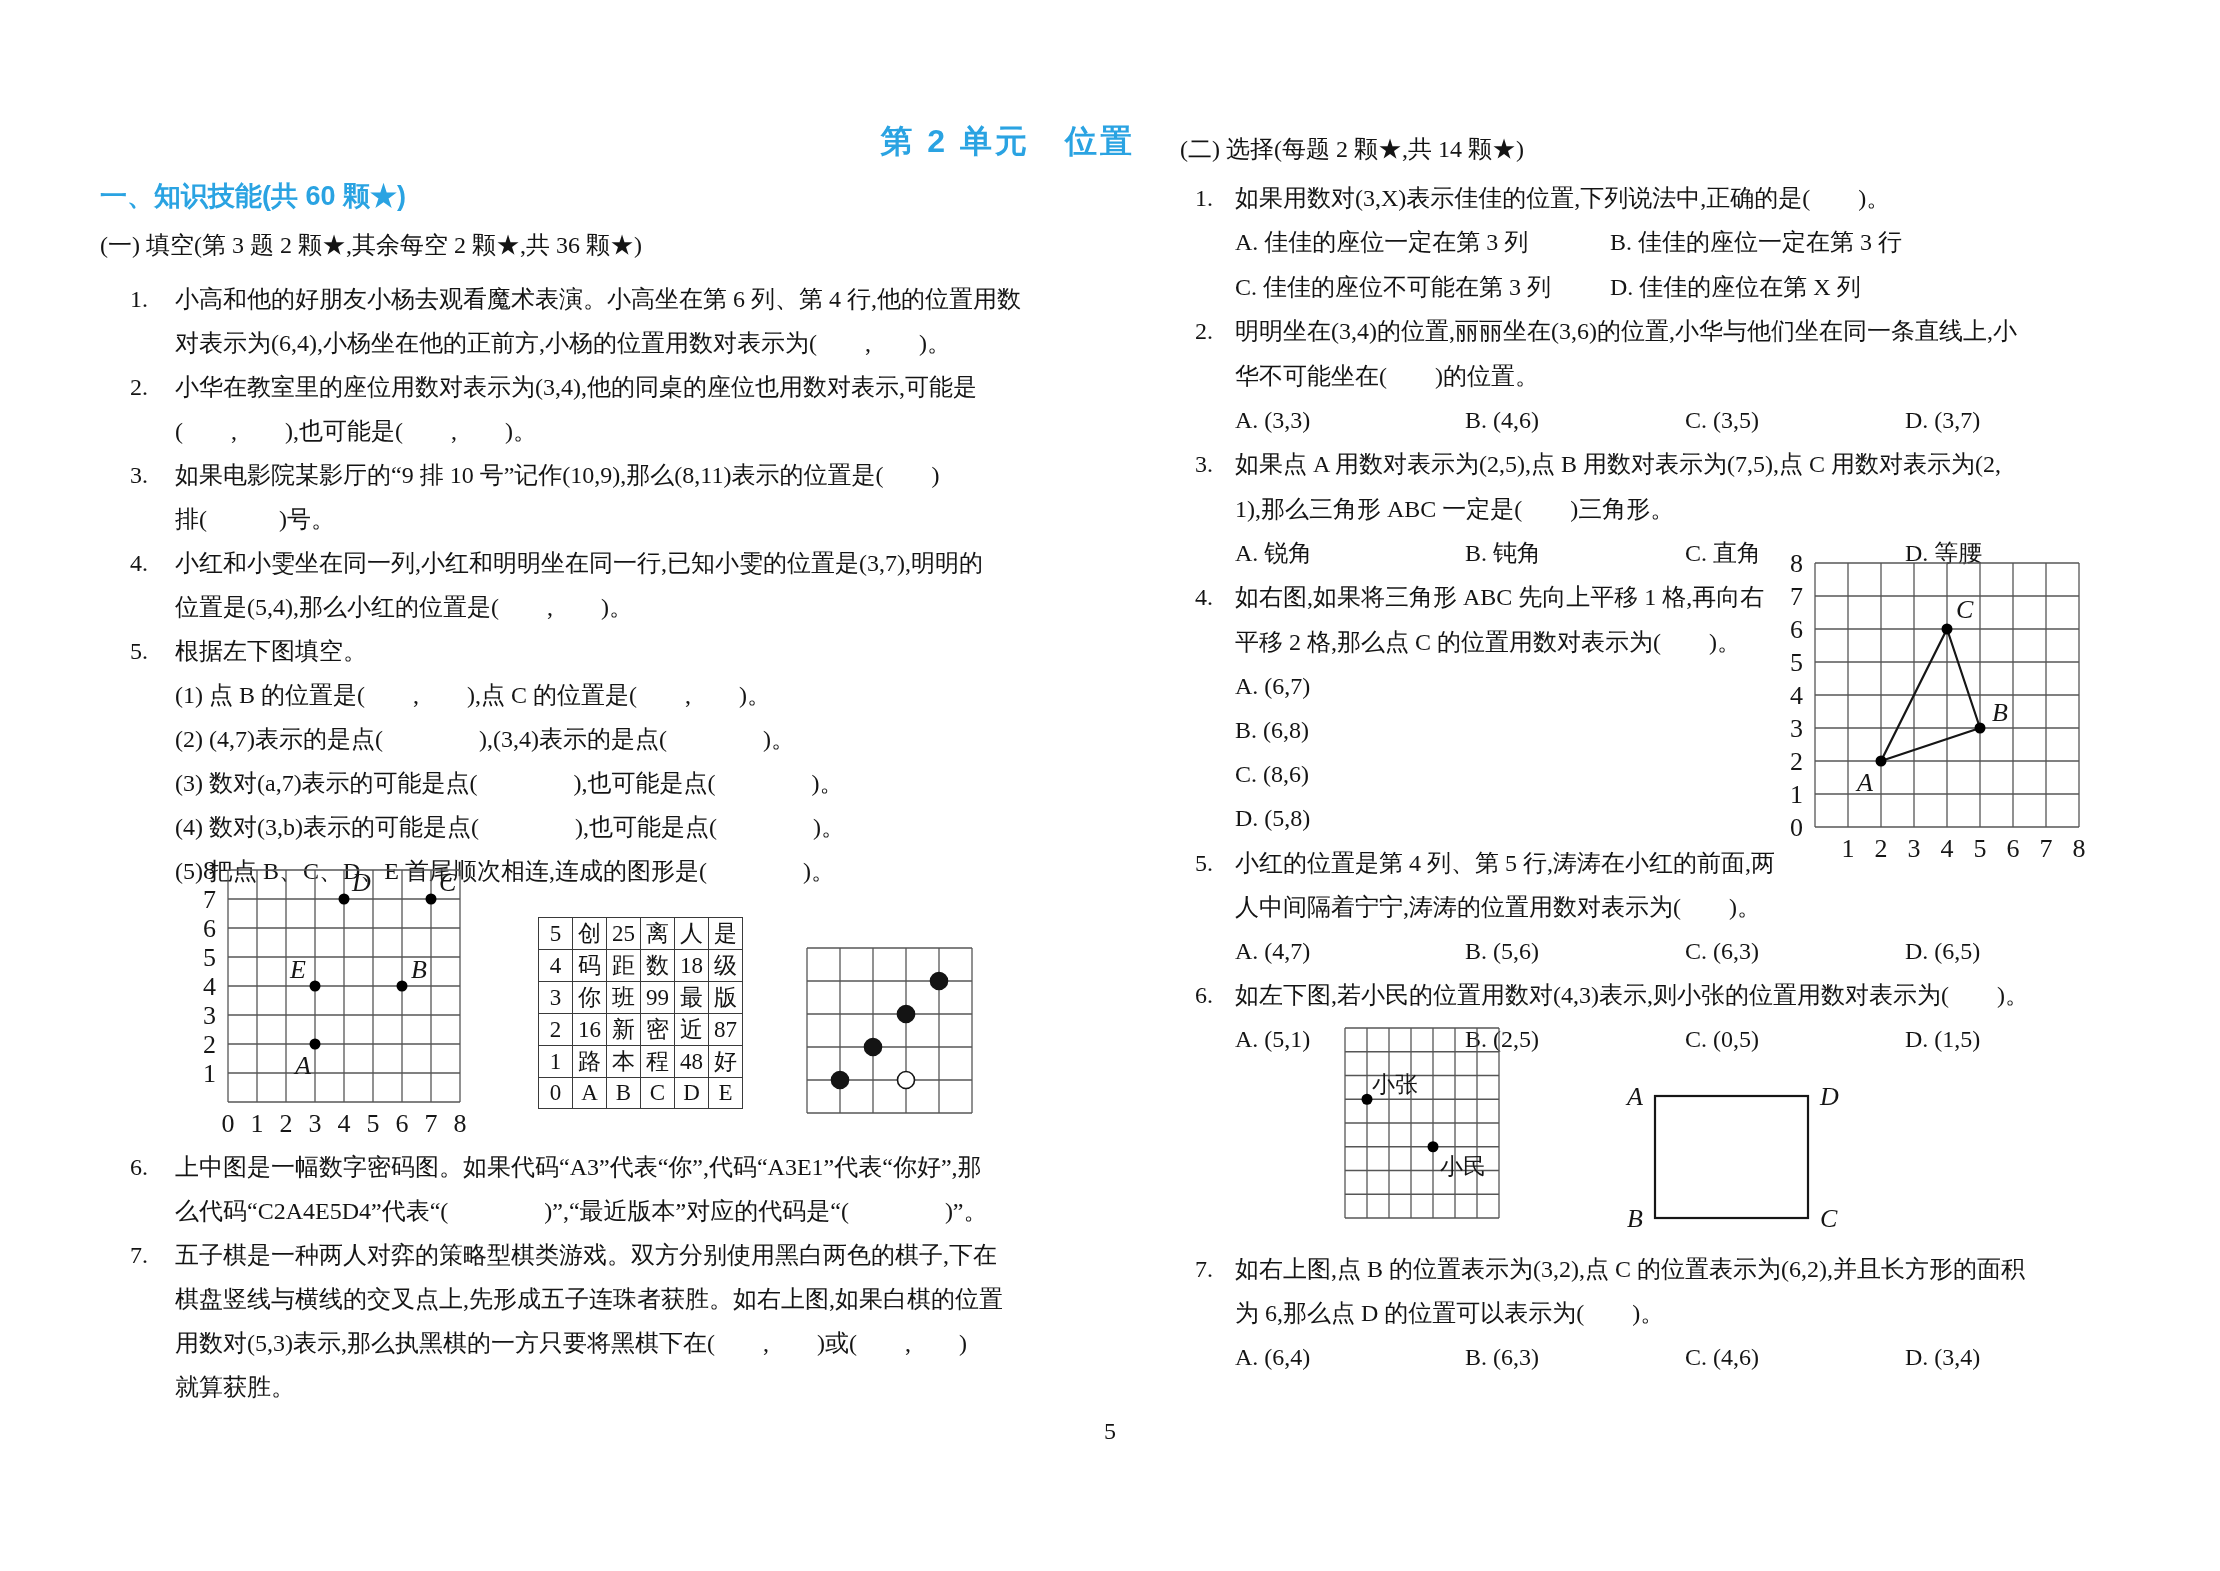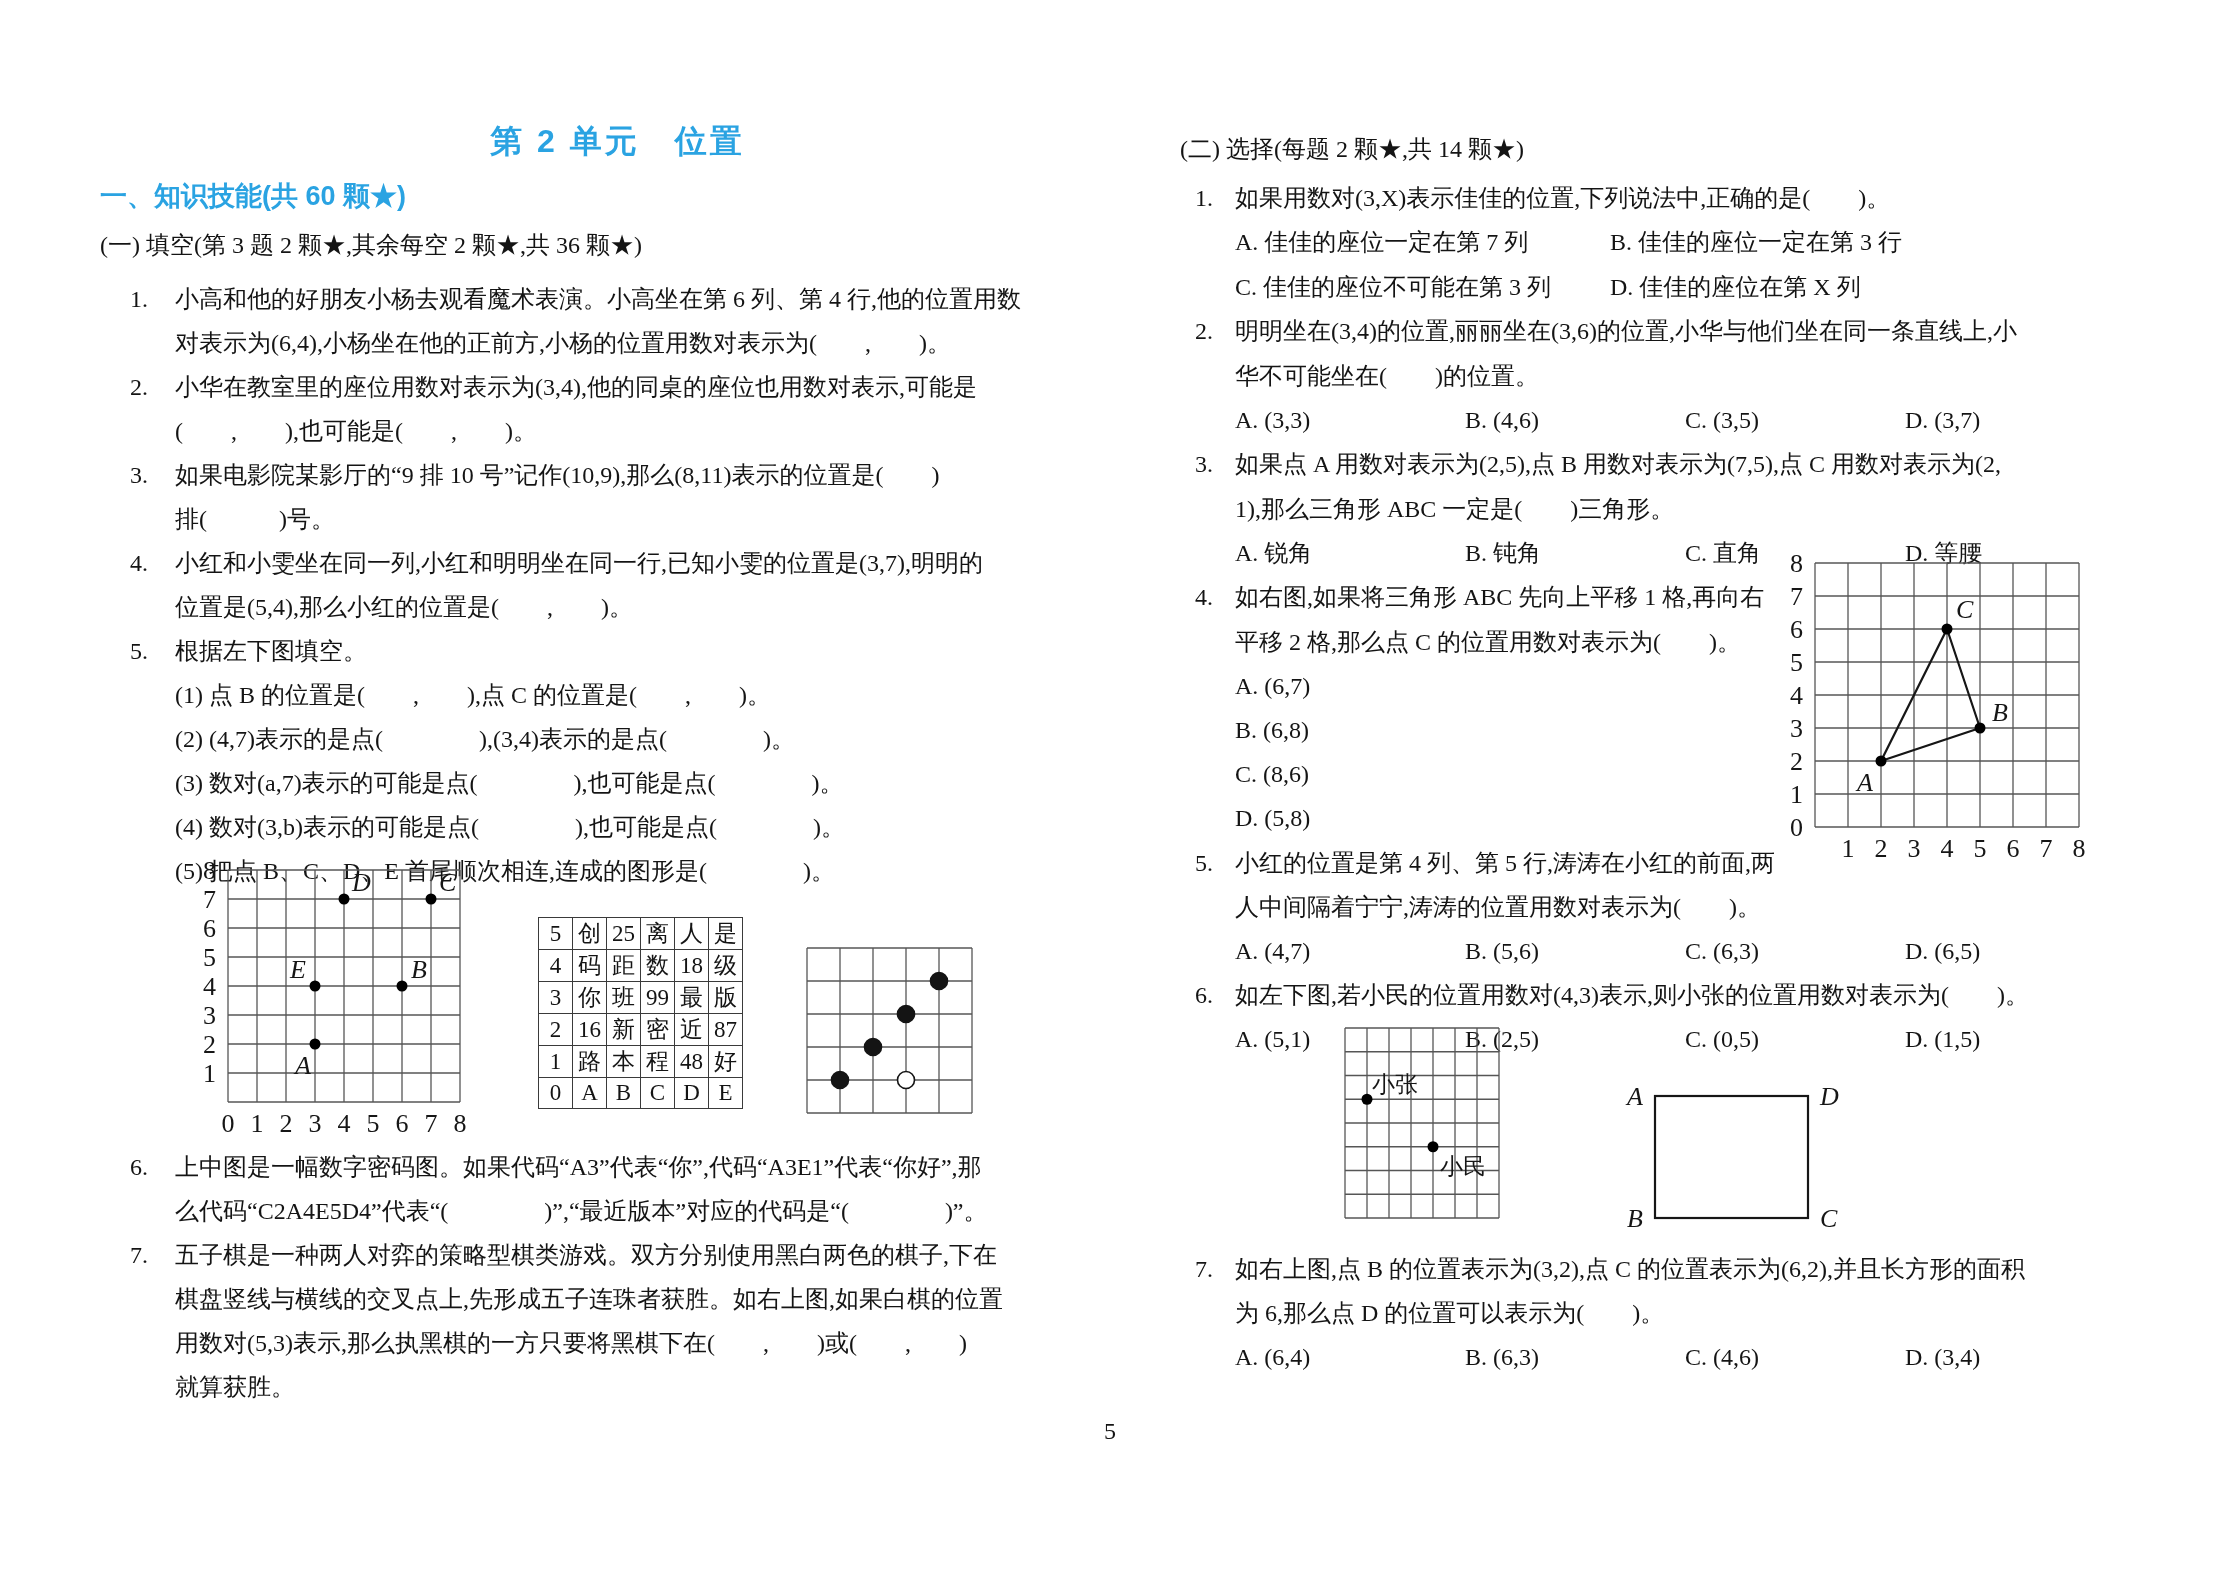--- a/index.html
+++ b/index.html
@@ -1,21 +1,21 @@
 <!DOCTYPE html>
 <html><head>
 <meta charset="utf-8">
 <style>
   :root{ --accent:#2aa3e2; --ink:#141414; }
   html,body{margin:0;padding:0;background:#e8e8e8;}
   #page{position:relative;width:2220px;height:1571px;background:#ffffff;overflow:hidden;
         font-family:"Liberation Serif",serif;color:var(--ink);}
   .t{position:absolute;white-space:pre;font-size:24px;line-height:34px;}
   .num{position:absolute;white-space:pre;font-size:24px;line-height:34px;}
-  .title{position:absolute;left:100px;top:120px;width:1035px;text-align:center;
+  .title{position:absolute;left:100px;top:120px;width:1035px;text-align:right;
          font-family:"Liberation Sans",sans-serif;font-weight:bold;font-size:32px;
          color:var(--accent);letter-spacing:3px;}
   .section{position:absolute;left:100px;top:178px;font-family:"Liberation Sans",sans-serif;
            font-weight:bold;font-size:27px;color:var(--accent);white-space:pre;}
   .orow{position:absolute;height:34px;width:1010px;}
   .opt{position:absolute;top:0;white-space:pre;font-size:24px;line-height:34px;}
   .o0{left:55px}.o1{left:285px}.o2{left:505px}.o3{left:725px}
   .oa{left:55px}.ob{left:430px}
   .fig{position:absolute;}
   .fig svg{display:block;}
@@ -71,21 +71,21 @@
   <div class="t" style="left:175px;top:1282px">棋盘竖线与横线的交叉点上,先形成五子连珠者获胜。如右上图,如果白棋的位置</div>
   <div class="t" style="left:175px;top:1238px">五子棋是一种两人对弈的策略型棋类游戏。双方分别使用黑白两色的棋子,下在</div>
   <div class="t" style="left:175px;top:1326px">用数对(5,3)表示,那么执黑棋的一方只要将黑棋下在(　　,　　)或(　　,　　)</div>
   <div class="t" style="left:175px;top:1370px">就算获胜。</div>
 
   <div class="t" style="left:1180px;top:132px">(二) 选择(每题 2 颗★,共 14 颗★)</div>
 
   <div class="num" style="left:1195px;top:181px">1.</div>
   <div class="t" style="left:1235px;top:181px">如果用数对(3,X)表示佳佳的位置,下列说法中,正确的是(　　)。</div>
   <div class="orow" style="left:1180px;top:225px">
-    <span class="opt oa">A. 佳佳的座位一定在第 7 列</span>
+    <span class="opt oa">A. 佳佳的座位一定在第 3 列</span>
     <span class="opt ob">B. 佳佳的座位一定在第 3 行</span>
   </div>
   <div class="orow" style="left:1180px;top:270px">
     <span class="opt oa">C. 佳佳的座位不可能在第 3 列</span>
     <span class="opt ob">D. 佳佳的座位在第 X 列</span>
   </div>
 
   <div class="num" style="left:1195px;top:314px">2.</div>
   <div class="t" style="left:1235px;top:314px">明明坐在(3,4)的位置,丽丽坐在(3,6)的位置,小华与他们坐在同一条直线上,小</div>
   <div class="t" style="left:1235px;top:359px">华不可能坐在(　　)的位置。</div>

